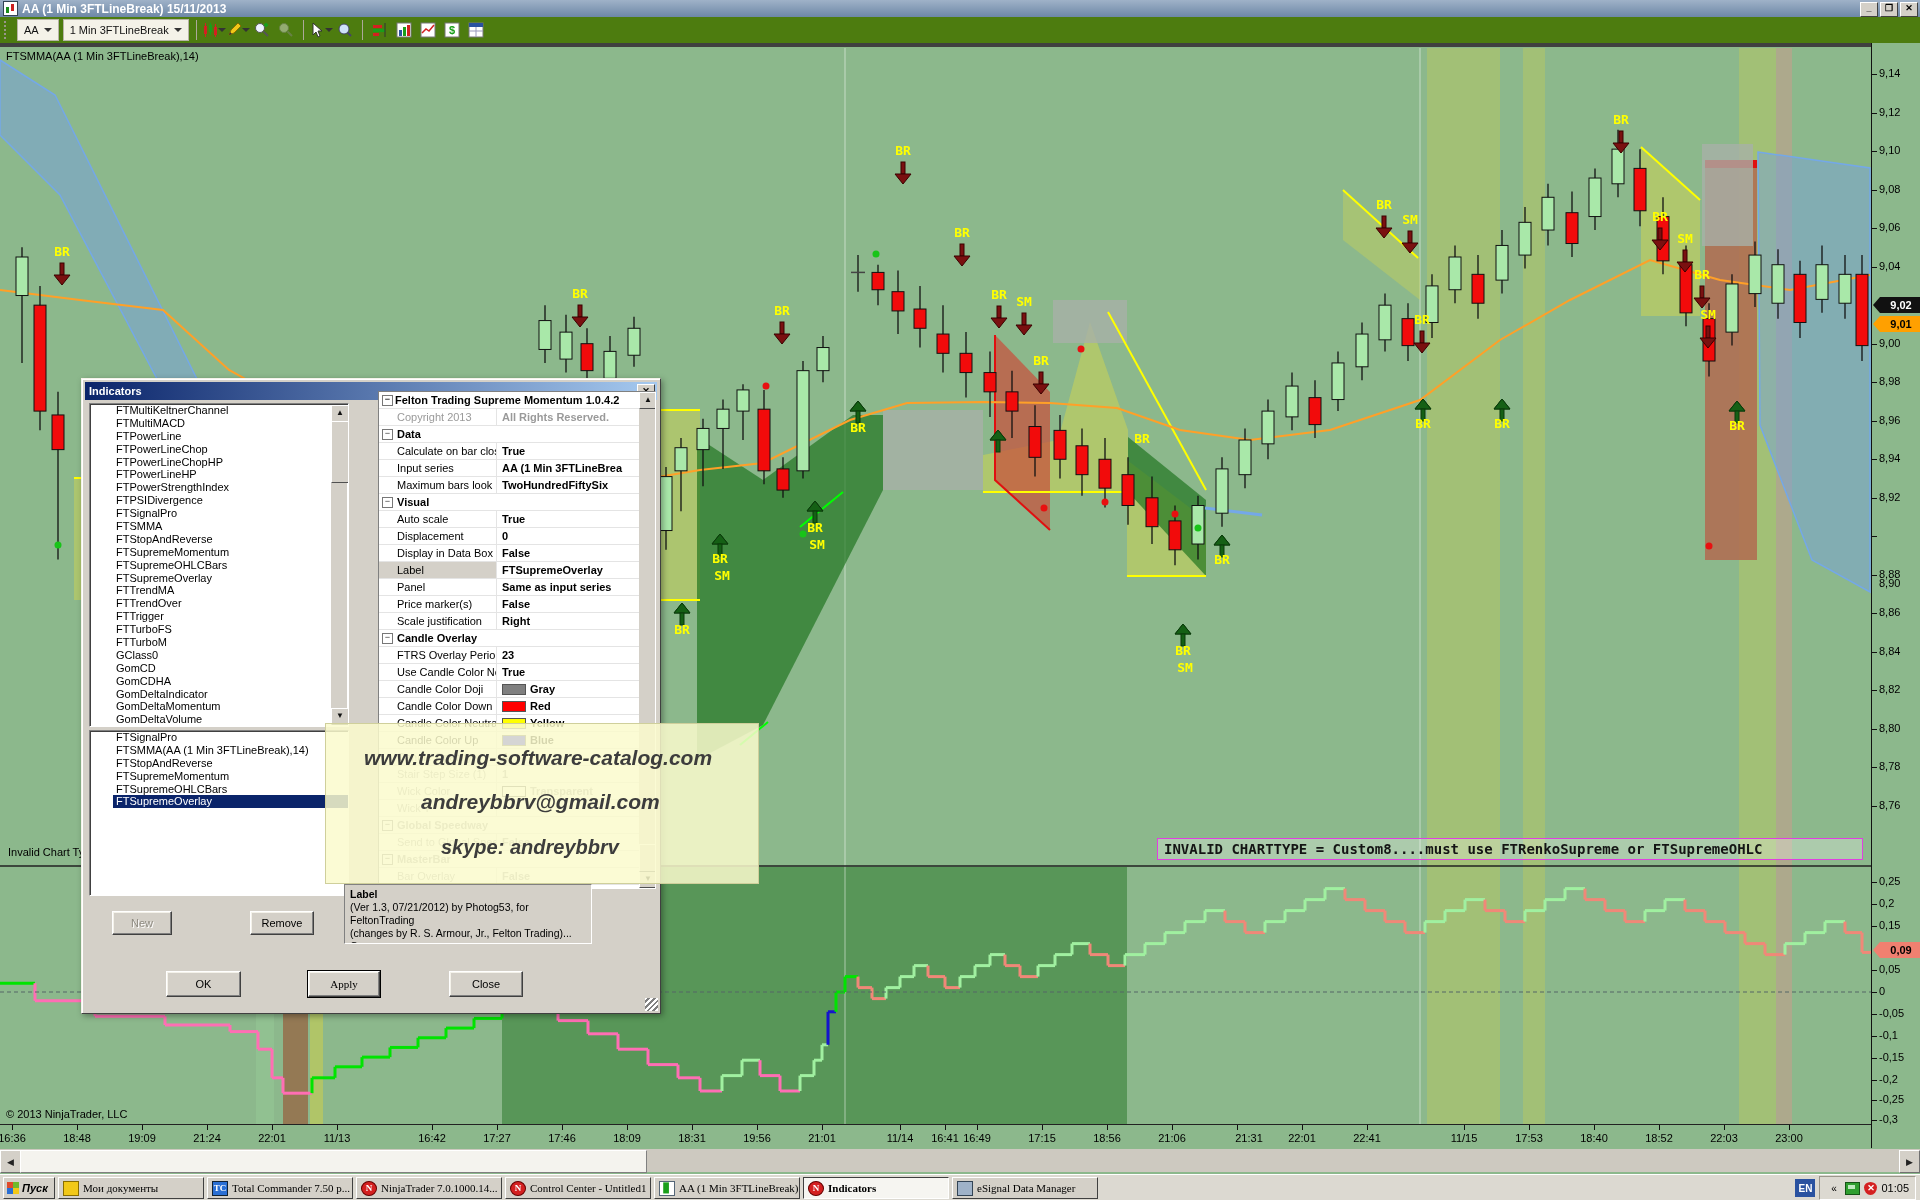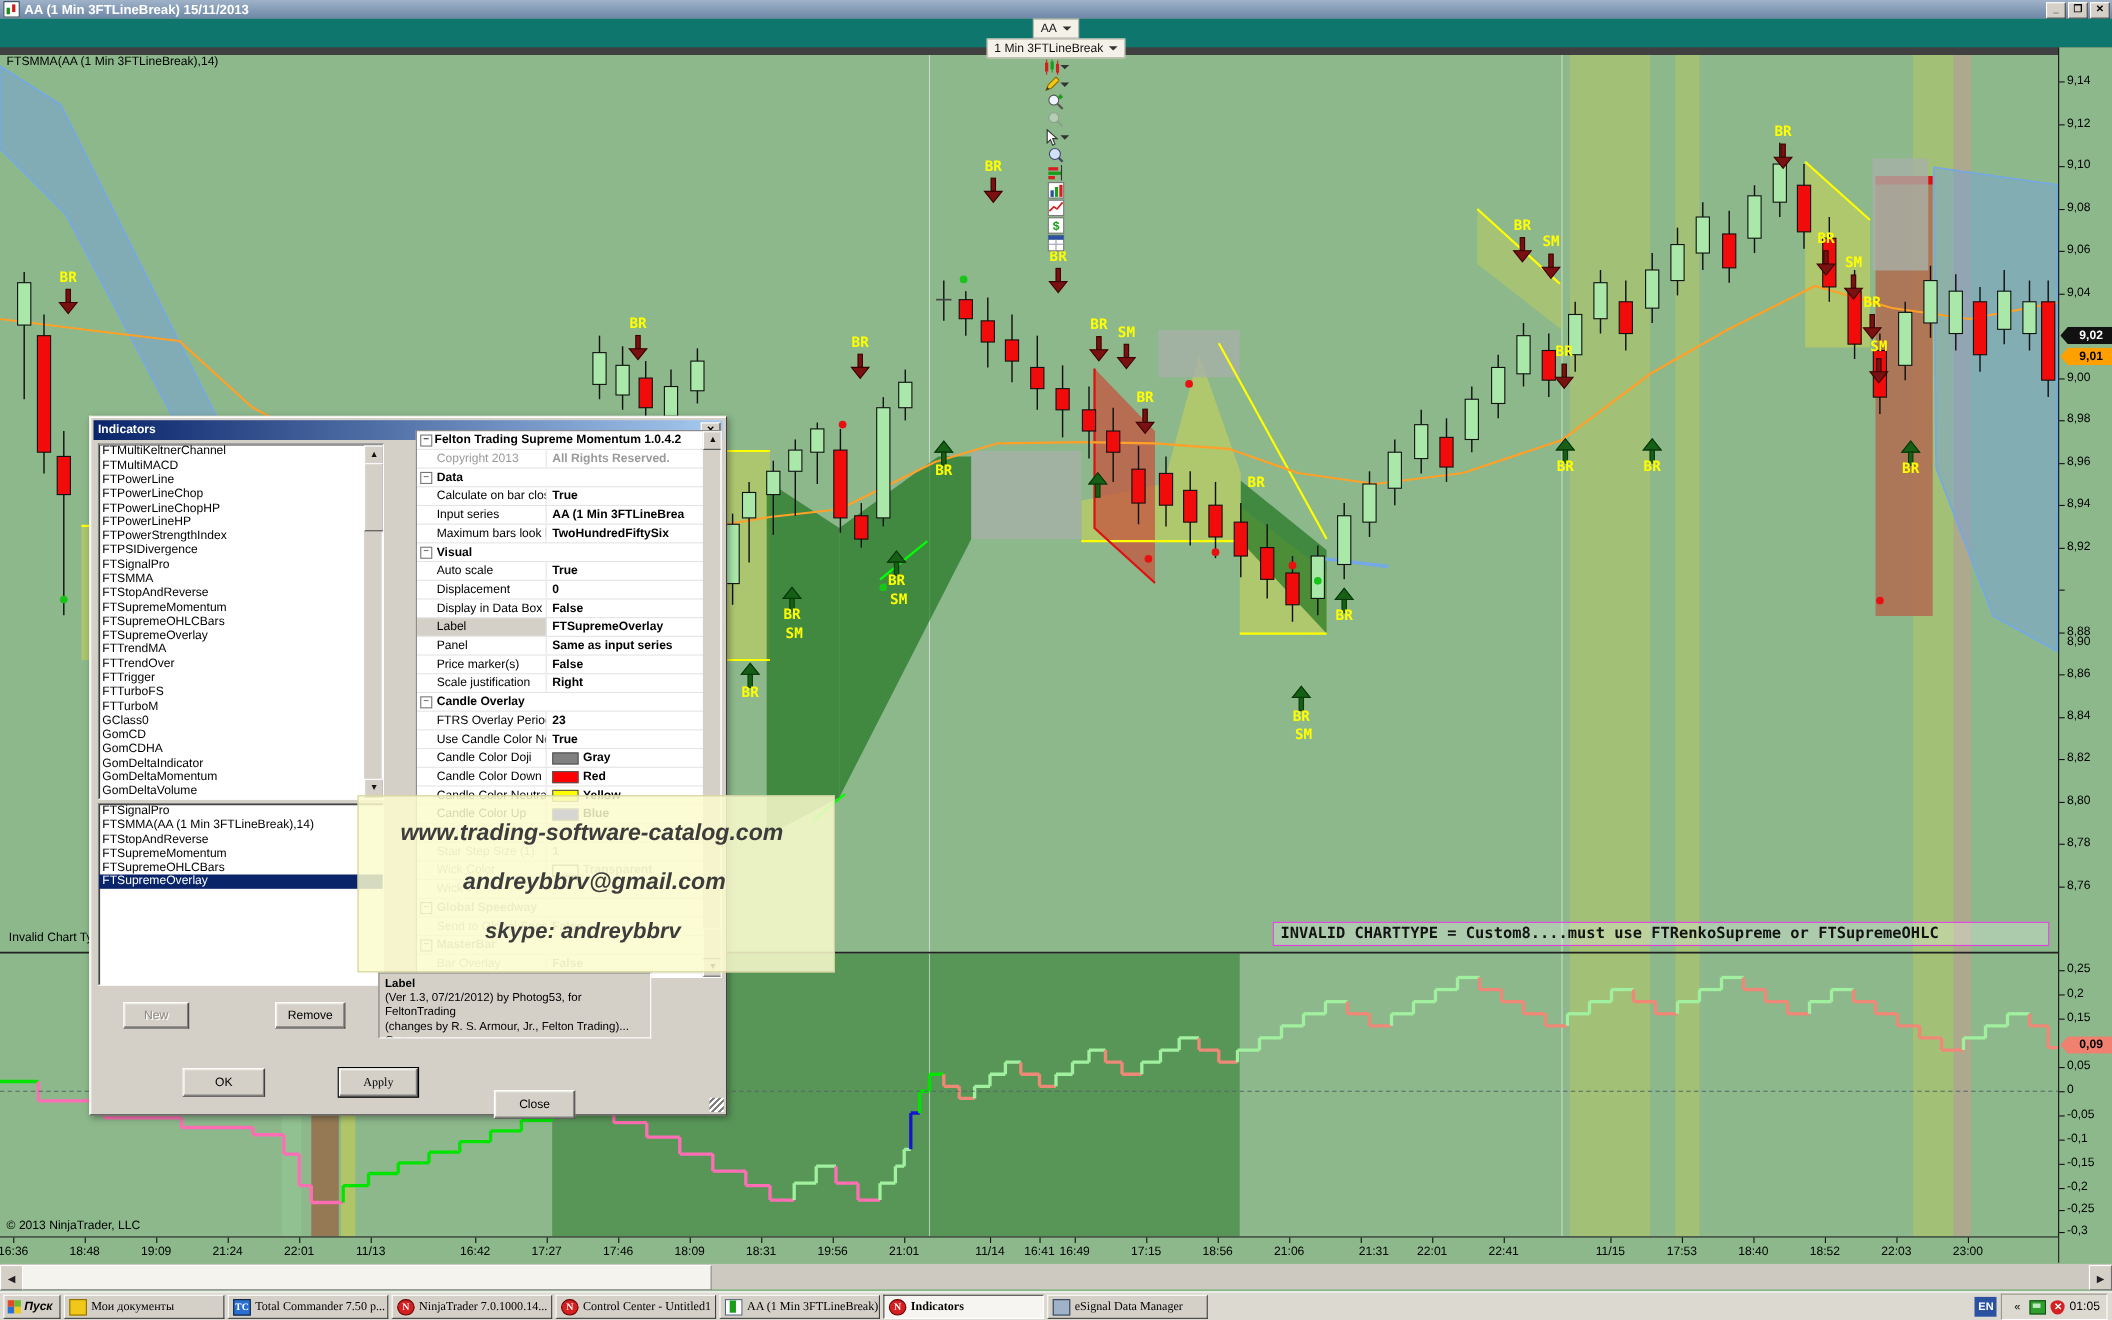--- a/index.html
+++ b/index.html
@@ -9,22 +9,22 @@
   #titlebar{position:absolute;left:0;top:0;width:1920px;height:17px;
     background:linear-gradient(#9fb2c8,#6d87a6);display:flex;align-items:center;
     color:#fff;font-size:12px;font-weight:bold;padding-left:3px;box-sizing:border-box;}
   #titlebar .wicon{width:13px;height:13px;margin-right:4px;background:#fff;border:1px solid #345;
     display:inline-block;position:relative;}
   #titlebar .wicon:before{content:"";position:absolute;left:2px;top:5px;width:3px;height:6px;background:#1a8c1a;}
   #titlebar .wicon:after{content:"";position:absolute;left:7px;top:2px;width:3px;height:7px;background:#cc2020;}
   #wbtns{position:absolute;right:2px;top:2px;display:flex;gap:2px;}
   .wbtn{width:16px;height:13px;background:#d4d0c8;border:1px solid;border-color:#fff #404040 #404040 #fff;
     font-size:9px;line-height:11px;text-align:center;color:#000;font-weight:bold;}
-  #toolbar{position:absolute;left:0;top:17px;width:1920px;height:26px;background:#0f766e;
-    border-bottom:7px solid #404040;display:flex;align-items:center;font-size:11px;color:#111;flex-direction:column;}
+  #toolbar{position:absolute;left:0;top:17px;width:1920px;height:26px;background:#4d7c0f;
+    border-bottom:4px solid #404040;display:flex;align-items:center;font-size:11px;color:#111;}
   .grip{width:5px;height:18px;margin:0 4px;border-left:2px dotted #9a968a;}
   .combo{display:flex;align-items:center;gap:5px;padding:2px 6px;margin:0 2px;border:1px solid #b8b4a8;
     background:#f4f2e8;height:16px;}
   .caret{width:0;height:0;border-left:4px solid transparent;border-right:4px solid transparent;
     border-top:4px solid #333;}
   .tsep{width:1px;height:20px;background:#aca899;margin:0 5px;}
   .tbtn{width:24px;height:22px;display:flex;align-items:center;justify-content:center;gap:1px;}
   .tbtn svg{display:block;}
   
   #chartwrap{position:absolute;left:0;top:0;width:1871px;height:1148px;}
@@ -63,21 +63,21 @@
   #dlgtitle{position:absolute;left:3px;top:3px;right:3px;height:18px;
     background:linear-gradient(90deg,#0a246a,#a6caf0);color:#fff;font-weight:bold;
     display:flex;align-items:center;padding-left:4px;box-sizing:border-box;}
   #dlgclose{position:absolute;right:2px;top:2px;width:16px;height:14px;background:#d4d0c8;
     border:1px solid;border-color:#fff #404040 #404040 #fff;color:#000;font-size:9px;
     line-height:12px;text-align:center;font-weight:bold;}
   .listbox{position:absolute;background:#fff;border:1px solid;border-color:#808080 #fff #fff #808080;
     box-shadow:inset 1px 1px 0 #404040;overflow:hidden;}
   #list-all{left:7px;top:24px;width:258px;height:322px;}
   #list-applied{left:7px;top:351px;width:258px;height:164px;}
-  .li{height:12.9px;line-height:12.9px;padding-left:3px;white-space:nowrap;}
+  .li{height:12.9px;line-height:12.9px;padding-left:3px;white-space:nowrap;margin-left:23px;}
   .li.sel{background:#0a246a;color:#fff;}
   .vscroll{position:absolute;right:1px;top:1px;bottom:1px;width:16px;background:#d4d0c8;}
   .varrow{position:absolute;left:0;width:16px;height:15px;background:#d4d0c8;
     border:1px solid;border-color:#fff #505050 #505050 #fff;font-size:8px;text-align:center;line-height:14px;color:#111;}
   .vthumb{position:absolute;left:0;width:16px;background:#d4d0c8;
     border:1px solid;border-color:#fff #505050 #505050 #fff;}
   
   #pgrid{position:absolute;left:296px;top:12px;width:276px;height:496px;background:#fff;
     border:1px solid;border-color:#808080 #fff #fff #808080;overflow:hidden;}
   .prow{display:flex;height:16px;line-height:16px;border-bottom:1px solid #e4e4e4;position:relative;}
@@ -1059,21 +1059,21 @@
     </div>
     <div class="btn disabled" style="left:30px;top:532px;width:58px;height:22px;">New</div>
     <div class="btn" style="left:168px;top:532px;width:62px;height:22px;">Remove</div>
     <div id="descbox">
       <div class="dt">Label</div>
       <div>(Ver 1.3, 07/21/2012) by Photog53, for FeltonTrading</div>
       <div>(changes by R. S. Armour, Jr., Felton Trading)... Ove...</div>
     </div>
     <div class="btn" style="left:84px;top:592px;width:73px;height:24px;">OK</div>
     <div class="btn default" style="left:226px;top:592px;width:70px;height:24px;">Apply</div>
-    <div class="btn" style="left:367px;top:592px;width:72px;height:24px;margin-top:20px;">Close</div>
+    <div class="btn" style="left:367px;top:592px;width:72px;height:24px;">Close</div>
     <div id="grip2"></div>
   </div>
 
   <div id="watermark">
     <div class="w1">www.trading-software-catalog.com</div>
     <div class="w2">andreybbrv@gmail.com</div>
     <div class="w3">skype: andreybbrv</div>
   </div>
 
   <div id="taskbar">

